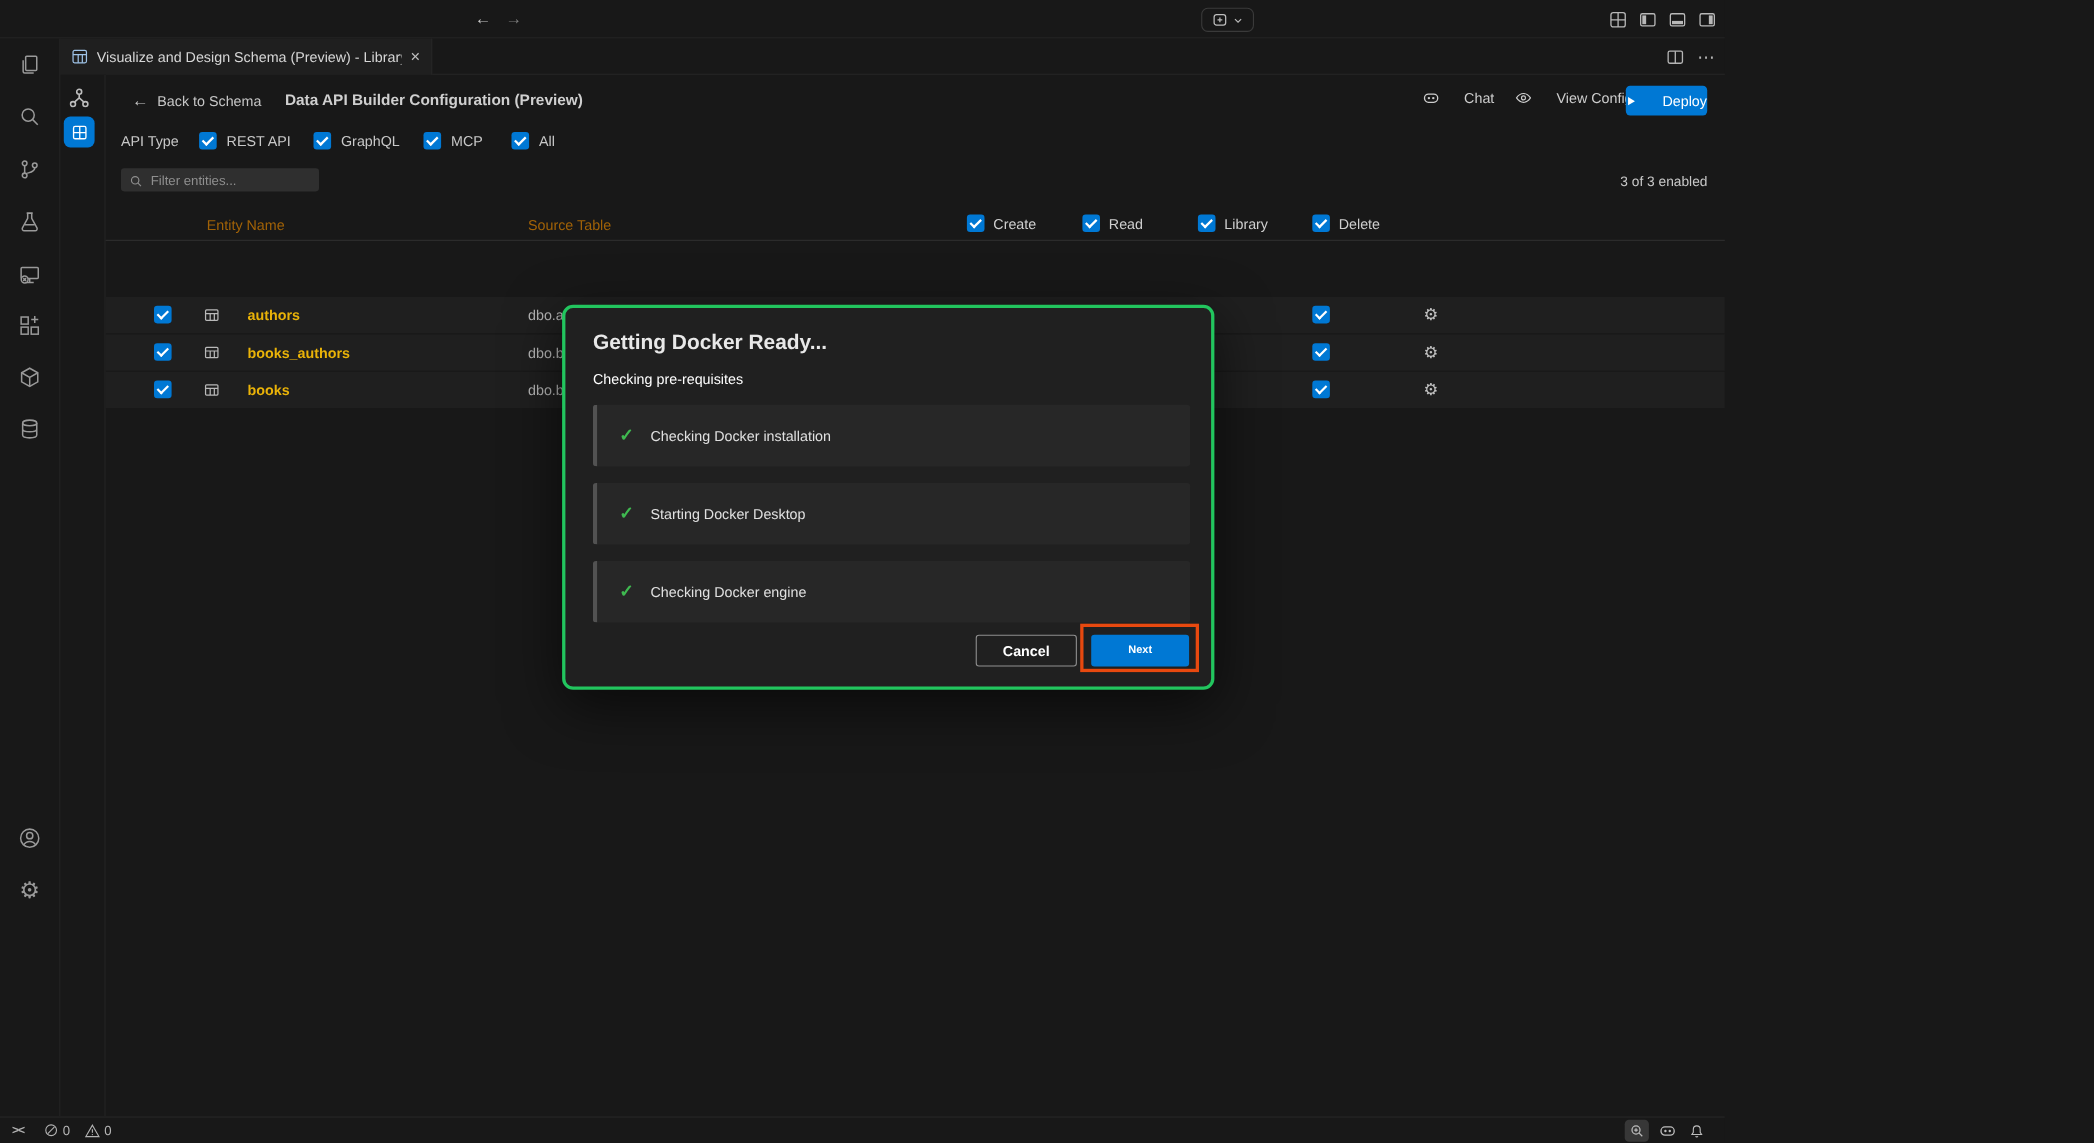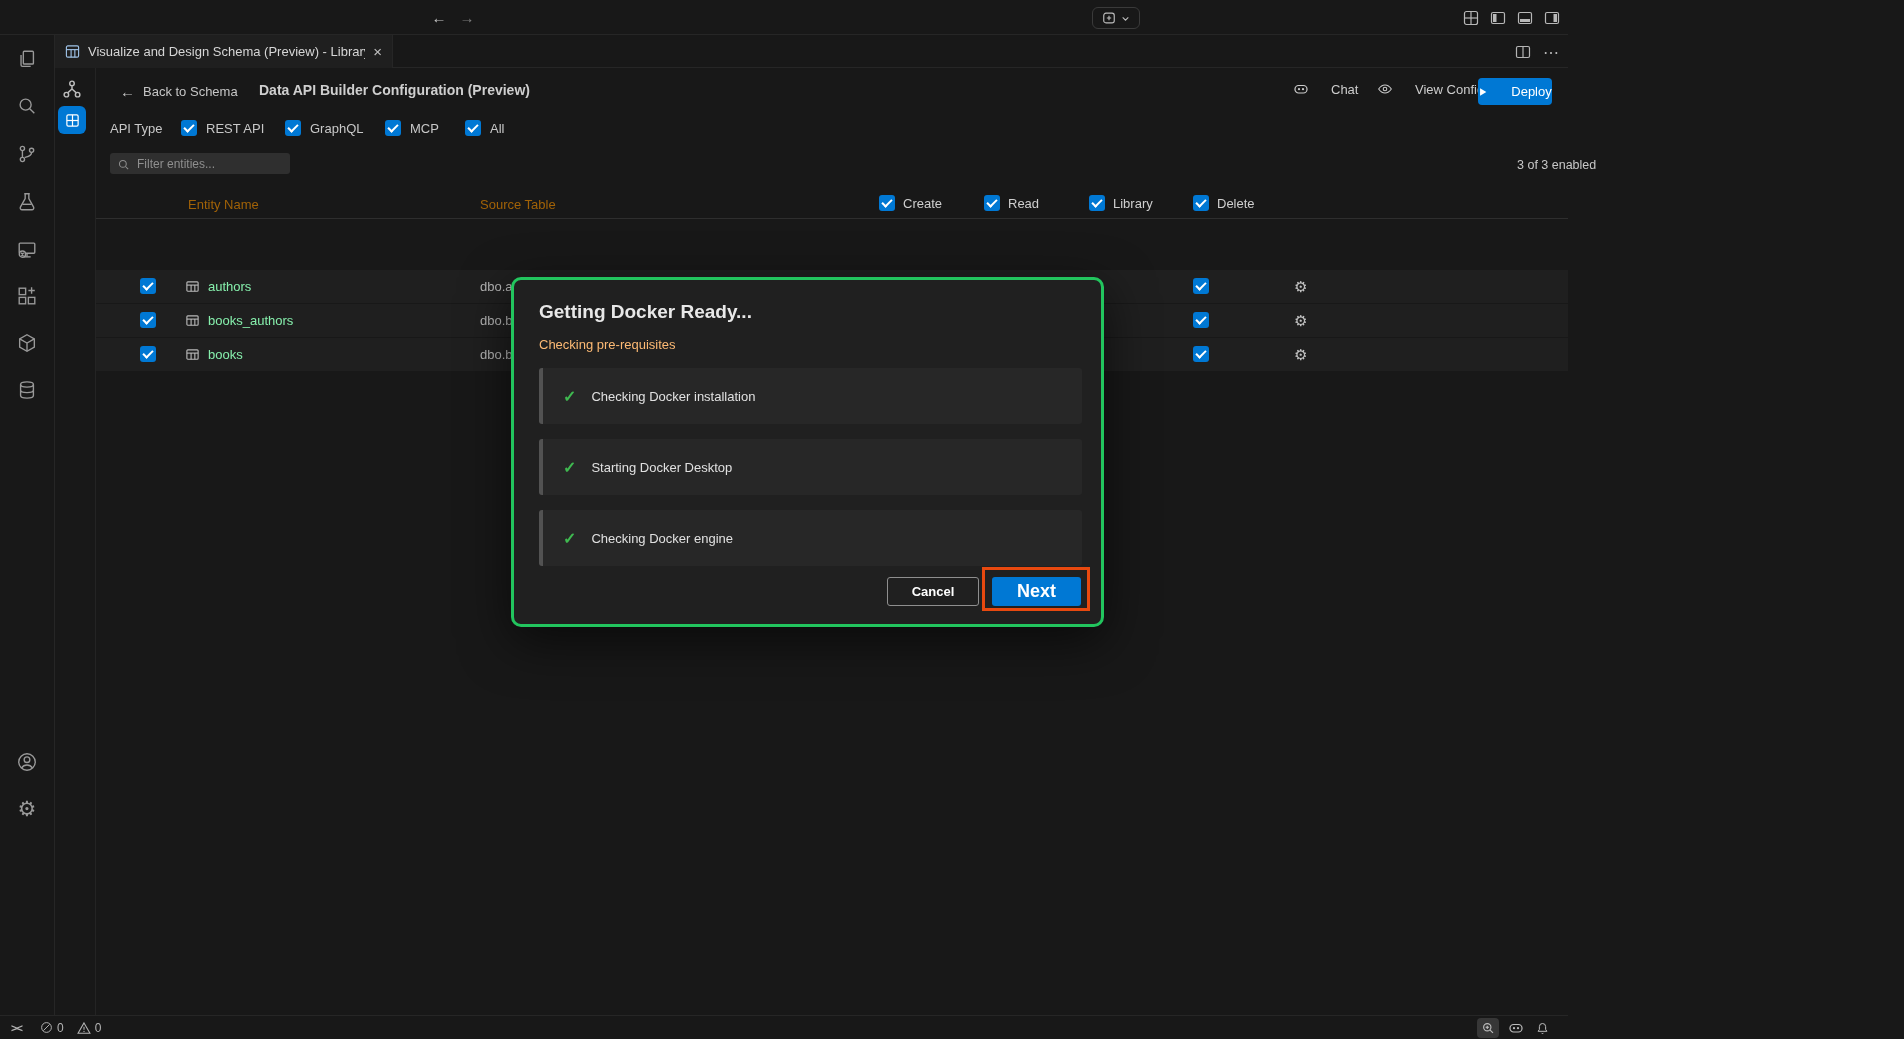--- a/index.html
+++ b/index.html
@@ -43,46 +43,46 @@
   .cb{width:16px;height:16px;border-radius:3px;background:#0078d4;position:relative;flex:none;cursor:pointer}
   .cb::after{content:"";position:absolute;left:5px;top:2px;width:4px;height:8px;border:solid #fff;border-width:0 2px 2px 0;transform:rotate(45deg)}
 
   .api-label{position:absolute;left:110px;top:121px;color:#c8c8c8}
   .api-opt{position:absolute;top:120px;display:flex;align-items:center;gap:9px;color:#c8c8c8}
 
   .filter-wrap{position:absolute;left:110px;top:153px;width:180px;height:21px}
   .filter-input{width:100%;height:100%;background:#2f2f2f;border:none;border-radius:3px;color:#cccccc;font-size:12px;padding:0 8px 0 27px;outline:none;font-family:"Liberation Sans",sans-serif}
   .filter-input::placeholder{color:#8f8f8f}
   .filter-search-icon{position:absolute;left:8px;top:6px;color:#8f8f8f}
-  .summary{position:absolute;left:1517px;top:158px;font-size:12.5px;color:#c8c8c8}
+  .summary{position:absolute;left:1473px;top:158px;font-size:12.5px;color:#c8c8c8}
 
   .col-hdr{position:absolute;top:197px;color:#a16207}
   .crud-hdr{position:absolute;top:195px;display:flex;align-items:center;gap:8px;color:#cfcfcf}
   .hdr-line{position:absolute;left:96px;top:218px;width:1472px;height:1px;background:#2e2e2e}
 
   .group-row{position:absolute;left:96px;top:228px;width:1472px;height:34px}
   .group-name{position:absolute;left:100px;top:9px;font-size:13.5px;font-weight:bold;color:#e3e3e3}
   .group-count{position:absolute;left:139px;top:11px;font-size:11.5px;color:#9a9a9a}
 
   .entity-row{position:absolute;left:96px;width:1472px;height:33px;background:#1f1f1f}
-  .row-name{position:absolute;left:112px;top:9px;font-size:13px;font-weight:normal;color:#86efac}
+  .row-name{position:absolute;left:129px;top:9px;font-size:13px;font-weight:bold;color:#eab308}
   .row-source{position:absolute;left:384px;top:9px;font-size:13px;color:#b4b4b4}
   .row-cb{position:absolute;left:44px;top:8px}
   .row-del-cb{position:absolute;left:1097px;top:8px}
   .row-gear{position:absolute;left:1198px;top:7px;font-size:15px;color:#c2c2c2;cursor:pointer;line-height:19px}
 
   
   .modal{position:absolute;left:511px;top:277px;width:593px;height:350px;background:#202020;border:3px solid #22c55e;border-radius:10px;box-shadow:0 14px 50px rgba(0,0,0,.6);z-index:10}
   .modal-title{position:absolute;left:25px;top:21px;font-size:19px;font-weight:bold;color:#e8e8e8}
-  .modal-sub{position:absolute;left:25px;top:57px;font-size:13px;color:#fdba74}
+  .modal-sub{position:absolute;left:25px;top:57px;font-size:13px;color:#ffffff}
   .step{position:absolute;left:25px;width:543px;height:56px;background:#272727;border-left:4px solid #525252;border-radius:3px;display:flex;align-items:center;padding-left:20px;gap:15px}
   .step-check{color:#3fb950;font-size:16px;font-weight:bold}
   .step-label{color:#e0e0e0;font-size:13px}
   .btn-cancel{position:absolute;left:373px;top:297px;width:92px;height:29px;background:#202020;border:1px solid #8f8f8f;border-radius:3px;color:#ffffff;font-size:13px;font-weight:bold;display:flex;align-items:center;justify-content:center;cursor:pointer}
-  .btn-next{position:absolute;left:478px;top:297px;width:89px;height:29px;background:#0078d4;border-radius:3px;color:#ffffff;font-size:18px;font-weight:bold;display:flex;align-items:center;justify-content:center;cursor:pointer}
+  .btn-next{position:absolute;left:478px;top:297px;width:89px;height:29px;background:#0078d4;border-radius:3px;color:#ffffff;font-size:10px;font-weight:bold;display:flex;align-items:center;justify-content:center;cursor:pointer}
   .annotation{position:absolute;left:982px;top:567px;width:108px;height:44px;border:3px solid #e8490f;z-index:20;pointer-events:none}
 
   
   .statusbar{position:absolute;left:0;top:1015px;width:1568px;height:24px;background:#181818;border-top:1px solid #262626;color:#b4b4b4;font-size:12px}
   .sb-remote{position:absolute;left:6px;top:0;height:23px;display:flex;align-items:center;padding:0 5px;font-size:11px;font-weight:bold;letter-spacing:-1px;cursor:pointer}
   .sb-problems{position:absolute;left:40px;top:0;height:23px;display:flex;align-items:center;gap:4px;cursor:pointer}
   .sb-right-icon{position:absolute;top:2px;width:22px;height:20px;display:flex;align-items:center;justify-content:center;border-radius:4px;cursor:pointer;color:#bdbdbd}
 </style>
 </head>
 <body>

